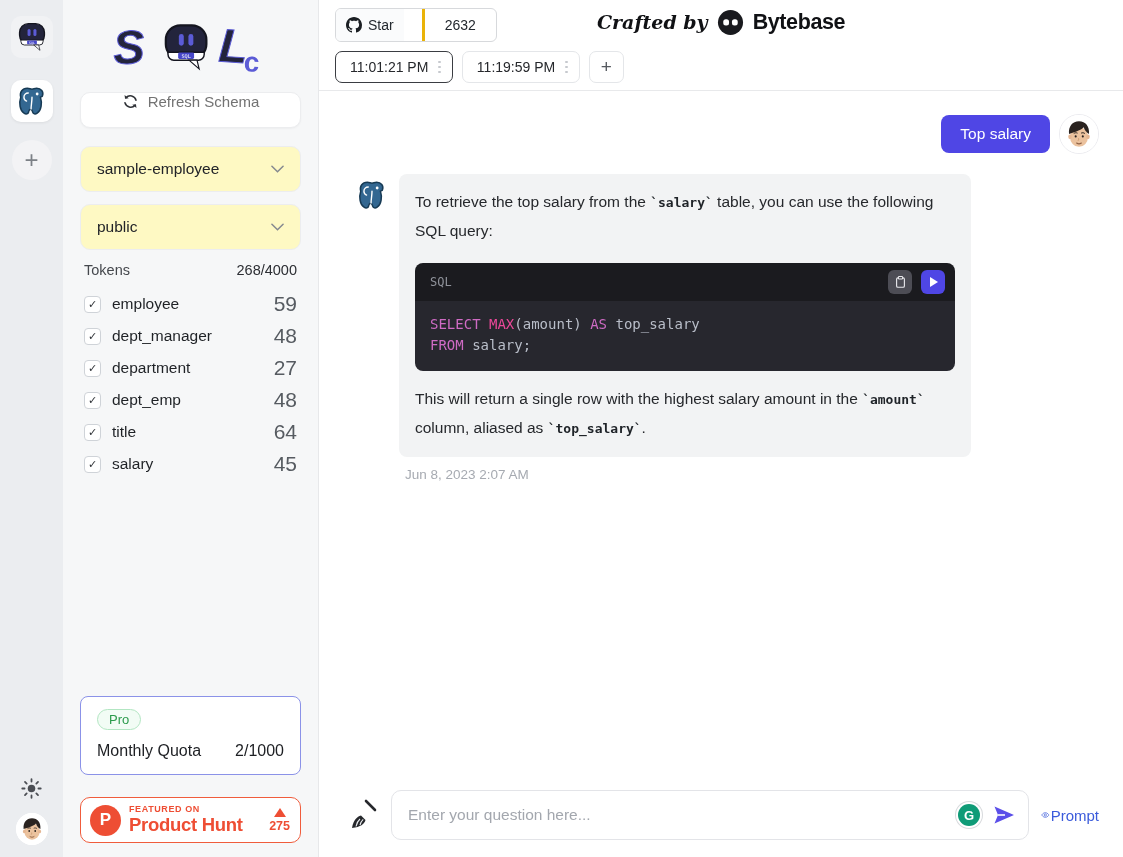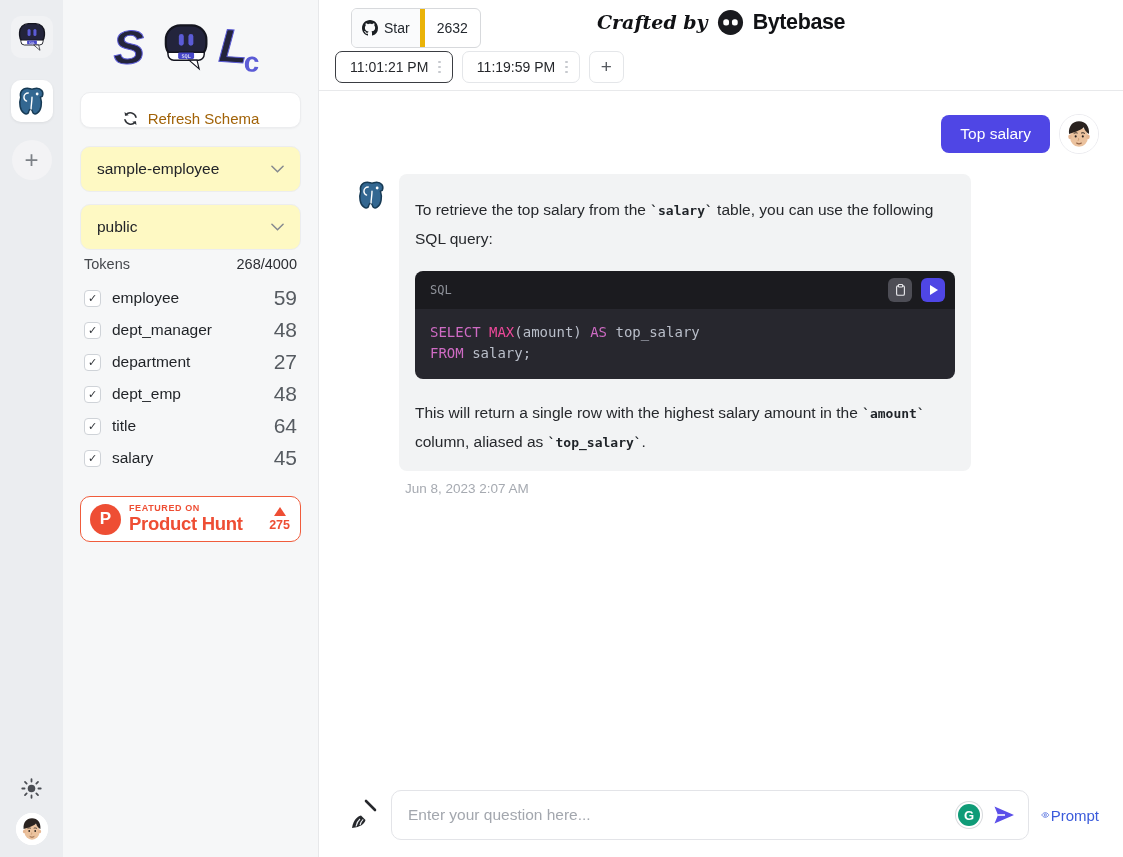--- a/index.html
+++ b/index.html
@@ -14,26 +14,26 @@
   .rail-tile.selected { background:#fff; box-shadow:0 1px 3px rgba(0,0,0,.07); margin-bottom:18px; }
   .rail-plus { width:40px; height:40px; border-radius:50%; background:#f3f3f5; color:#7c8086; font-size:24px; font-weight:300;
                display:flex; align-items:center; justify-content:center; cursor:pointer; line-height:1; }
   .rail-bottom { margin-top:auto; margin-bottom:12px; display:flex; flex-direction:column; align-items:center; gap:14px; }
   .rail-avatar { width:32px; height:32px; border-radius:50%; overflow:hidden; background:#fff; cursor:pointer; }
 
   
   .sidebar { width:256px; background:#f6f7f8; border-right:1px solid #e7e8ea; display:flex; flex-direction:column; padding:0 17px; flex-shrink:0; }
   .logo-wrap { height:92px; display:flex; align-items:center; justify-content:center; }
   .btn-refresh { height:36px; background:#fff; border:1px solid #ecedef; border-radius:10px; box-shadow:0 1px 2px rgba(0,0,0,.04);
-                 font-size:15px; color:#a16207; display:flex; align-items:flex-end; justify-content:center; gap:9px; cursor:pointer; }
+                 font-size:15px; color:#737373; display:flex; align-items:flex-start; justify-content:center; gap:9px; cursor:pointer; }
   .select { height:46px; background:#fef9c3; border:1px solid #ecedef; border-radius:10px; display:flex; align-items:center;
             justify-content:space-between; padding:0 16px; font-size:15.5px; color:#222428; cursor:pointer; }
   .select.db { margin-top:18px; }
   .select.schema { margin-top:12px; }
-  .tokens-row { margin-top:6px; display:flex; justify-content:space-between; padding:0 4px; font-size:14.5px; color:#45484d;gap:47px; }
+  .tokens-row { margin-top:12px; display:flex; justify-content:space-between; padding:0 4px; font-size:14.5px; color:#45484d;gap:47px; }
   .tokens-row .tok-val { color:#2c2e33; }
   .table-list { margin-top:10px; padding:0 4px; }
   .table-row { height:32px; display:flex; align-items:center; cursor:pointer; }
   .cbx { width:17px; height:17px; background:#fff; border:1px solid #cfd3d8; border-radius:4px; display:flex; align-items:center;
          justify-content:center; font-size:11px; color:#2f3237; flex-shrink:0; }
   .table-row .tname { margin-left:11px; font-size:15.5px; color:#1f2226; }
   .table-row .tcount { margin-left:auto; font-size:21px; color:#565b61; }
 
   .quota-card { margin-top:auto; background:#fff; border:1px solid #8b92e8; border-radius:8px; padding:12px 16px 14px; }
   .pro-pill { display:inline-block; border:1px solid #b2e6c2; background:#f2fcf5; color:#2b9a4b; font-size:13px; padding:2px 11px; border-radius:999px; }
@@ -45,24 +45,24 @@
   .ph-text { margin-left:8px; line-height:1; }
   .ph-feat { font-size:9px; font-weight:bold; letter-spacing:.6px; color:#ee4e34; }
   .ph-name { font-size:18.5px; font-weight:bold; color:#ee4e34; margin-top:2px; letter-spacing:-.3px; white-space:nowrap; }
   .ph-vote { margin-left:auto; display:flex; flex-direction:column; align-items:center; gap:2px; }
   .ph-tri { width:0; height:0; border-left:6px solid transparent; border-right:6px solid transparent; border-bottom:9px solid #ee4e34; }
   .ph-count { font-size:12.5px; font-weight:bold; color:#ee4e34; }
 
   
   .main { flex:1; display:flex; flex-direction:column; background:#fff; min-width:0; }
   .hdr { height:44px; position:relative; display:flex; align-items:center; justify-content:center; flex-shrink:0; }
-  .star-widget { position:absolute; left:32px; top:8px; height:40px; display:flex; border:1px solid #d7d9dc; border-radius:6px;
-                 overflow:hidden; font-size:14px; cursor:pointer; background:#fff; }
+  .star-widget { position:absolute; left:16px; top:8px; height:34px; display:flex; border:1px solid #d7d9dc; border-radius:6px;
+                 overflow:hidden; font-size:14px; cursor:pointer; background:#fff;gap:18px; }
   .star-left { display:flex; align-items:center; gap:6px; padding:0 10px; background:#fafbfc; color:#24292f; }
-  .star-right { display:flex; align-items:center; padding:0 12px; border-left:5px solid #eab308; color:#24292f; }
+  .star-right { display:flex; align-items:center; padding:0 20px; border-left:3px solid #eab308; color:#24292f; }
   .crafted { display:flex; align-items:center; gap:9px; }
   .crafted-by { font-family:"DejaVu Serif", serif; font-style:italic; font-weight:bold; font-size:19px; color:#101114; }
   .bb-name { font-size:21.5px; font-weight:bold; color:#101114; letter-spacing:-.4px; }
 
   .tabs { height:46px; display:flex; align-items:center; gap:9px; padding-left:16px; flex-shrink:0; }
   .tab { height:32px; background:#fff; border:1px solid #e4e6e9; border-radius:7px; display:flex; align-items:center;
          padding:0 9px 0 14px; font-size:14px; color:#26282c; cursor:pointer; }
   .tab.active { border:1.5px solid #3a3d42; }
   .vdots { display:flex; flex-direction:column; gap:2.5px; margin-left:8px; padding:2px; }
   .vdots i { width:2.5px; height:2.5px; border-radius:50%; background:#c6c9ce; }
@@ -71,21 +71,21 @@
   .main-divider { height:1px; background:#e8e9eb; flex-shrink:0; }
 
   .chat { flex:1; min-height:0; overflow:hidden; }
   .row-user { display:flex; justify-content:flex-end; align-items:center; gap:9px; margin:23px 24px 0 0; }
   .bubble-user { background:#4f46e5; color:#fff; font-size:15.5px; padding:10px 19px; border-radius:8px; }
   .avatar-user { width:40px; height:40px; border-radius:50%; border:1px solid #ececf0; background:#fff; overflow:hidden; flex-shrink:0; }
   .row-assistant { display:flex; align-items:flex-start; margin:20px 0 0 38px; }
   .avatar-assistant { width:30px; height:30px; margin-top:6px; flex-shrink:0; }
   .bubble-assistant { margin-left:12px; width:572px; background:#f2f3f4; border-radius:8px; padding:2px 16px 14px; font-size:15.5px;
                       color:#26282c; line-height:28px; }
-  .bubble-assistant p { margin-top:20px; }
+  .bubble-assistant p { margin-top:12px; }
   .inline-code { font-family:"DejaVu Sans Mono", monospace; font-weight:bold; font-size:13px; color:#1f2328; }
   .code-card { border-radius:8px; overflow:hidden; margin:18px 0 14px; }
   .code-head { background:#1b1b1f; height:38px; display:flex; align-items:center; padding:0 10px 0 15px; }
   .code-lang { font-family:"DejaVu Sans Mono", monospace; font-size:12px; color:#8f929a; }
   .code-actions { margin-left:auto; display:flex; gap:9px; }
   .btn-copy { width:24px; height:24px; border-radius:6px; background:#4d4d55; display:flex; align-items:center; justify-content:center; cursor:pointer; }
   .btn-run { width:24px; height:24px; border-radius:6px; background:#4f46e5; display:flex; align-items:center; justify-content:center; cursor:pointer; }
   .play-tri { width:0; height:0; border-top:5px solid transparent; border-bottom:5px solid transparent; border-left:8px solid #fff; margin-left:2px; }
   .code-body { background:#27272e; padding:13px 15px 15px; font-family:"DejaVu Sans Mono", monospace; font-size:14px; line-height:21px; }
   .tok-kw { color:#cf6bc4; } .tok-fn { color:#ec4899; } .tok-pl { color:#b9bec9; }
@@ -243,20 +243,27 @@
           <span class="tname">title</span>
           <span class="tcount">64</span>
         </div>
         <div class="table-row">
           <span class="cbx">✓</span>
           <span class="tname">salary</span>
           <span class="tcount">45</span>
         </div>
       </div>
 
+    <div class="quota-card">
+      <span class="pro-pill">Pro</span>
+      <div class="quota-row">
+        <span>Monthly Quota</span>
+        <span>2/1000</span>
+      </div>
+    </div>
 
     <div class="ph-card">
       <div class="ph-logo">P</div>
       <div class="ph-text">
         <div class="ph-feat">FEATURED ON</div>
         <div class="ph-name">Product Hunt</div>
       </div>
       <div class="ph-vote">
         <div class="ph-tri"></div>
         <div class="ph-count">275</div>

